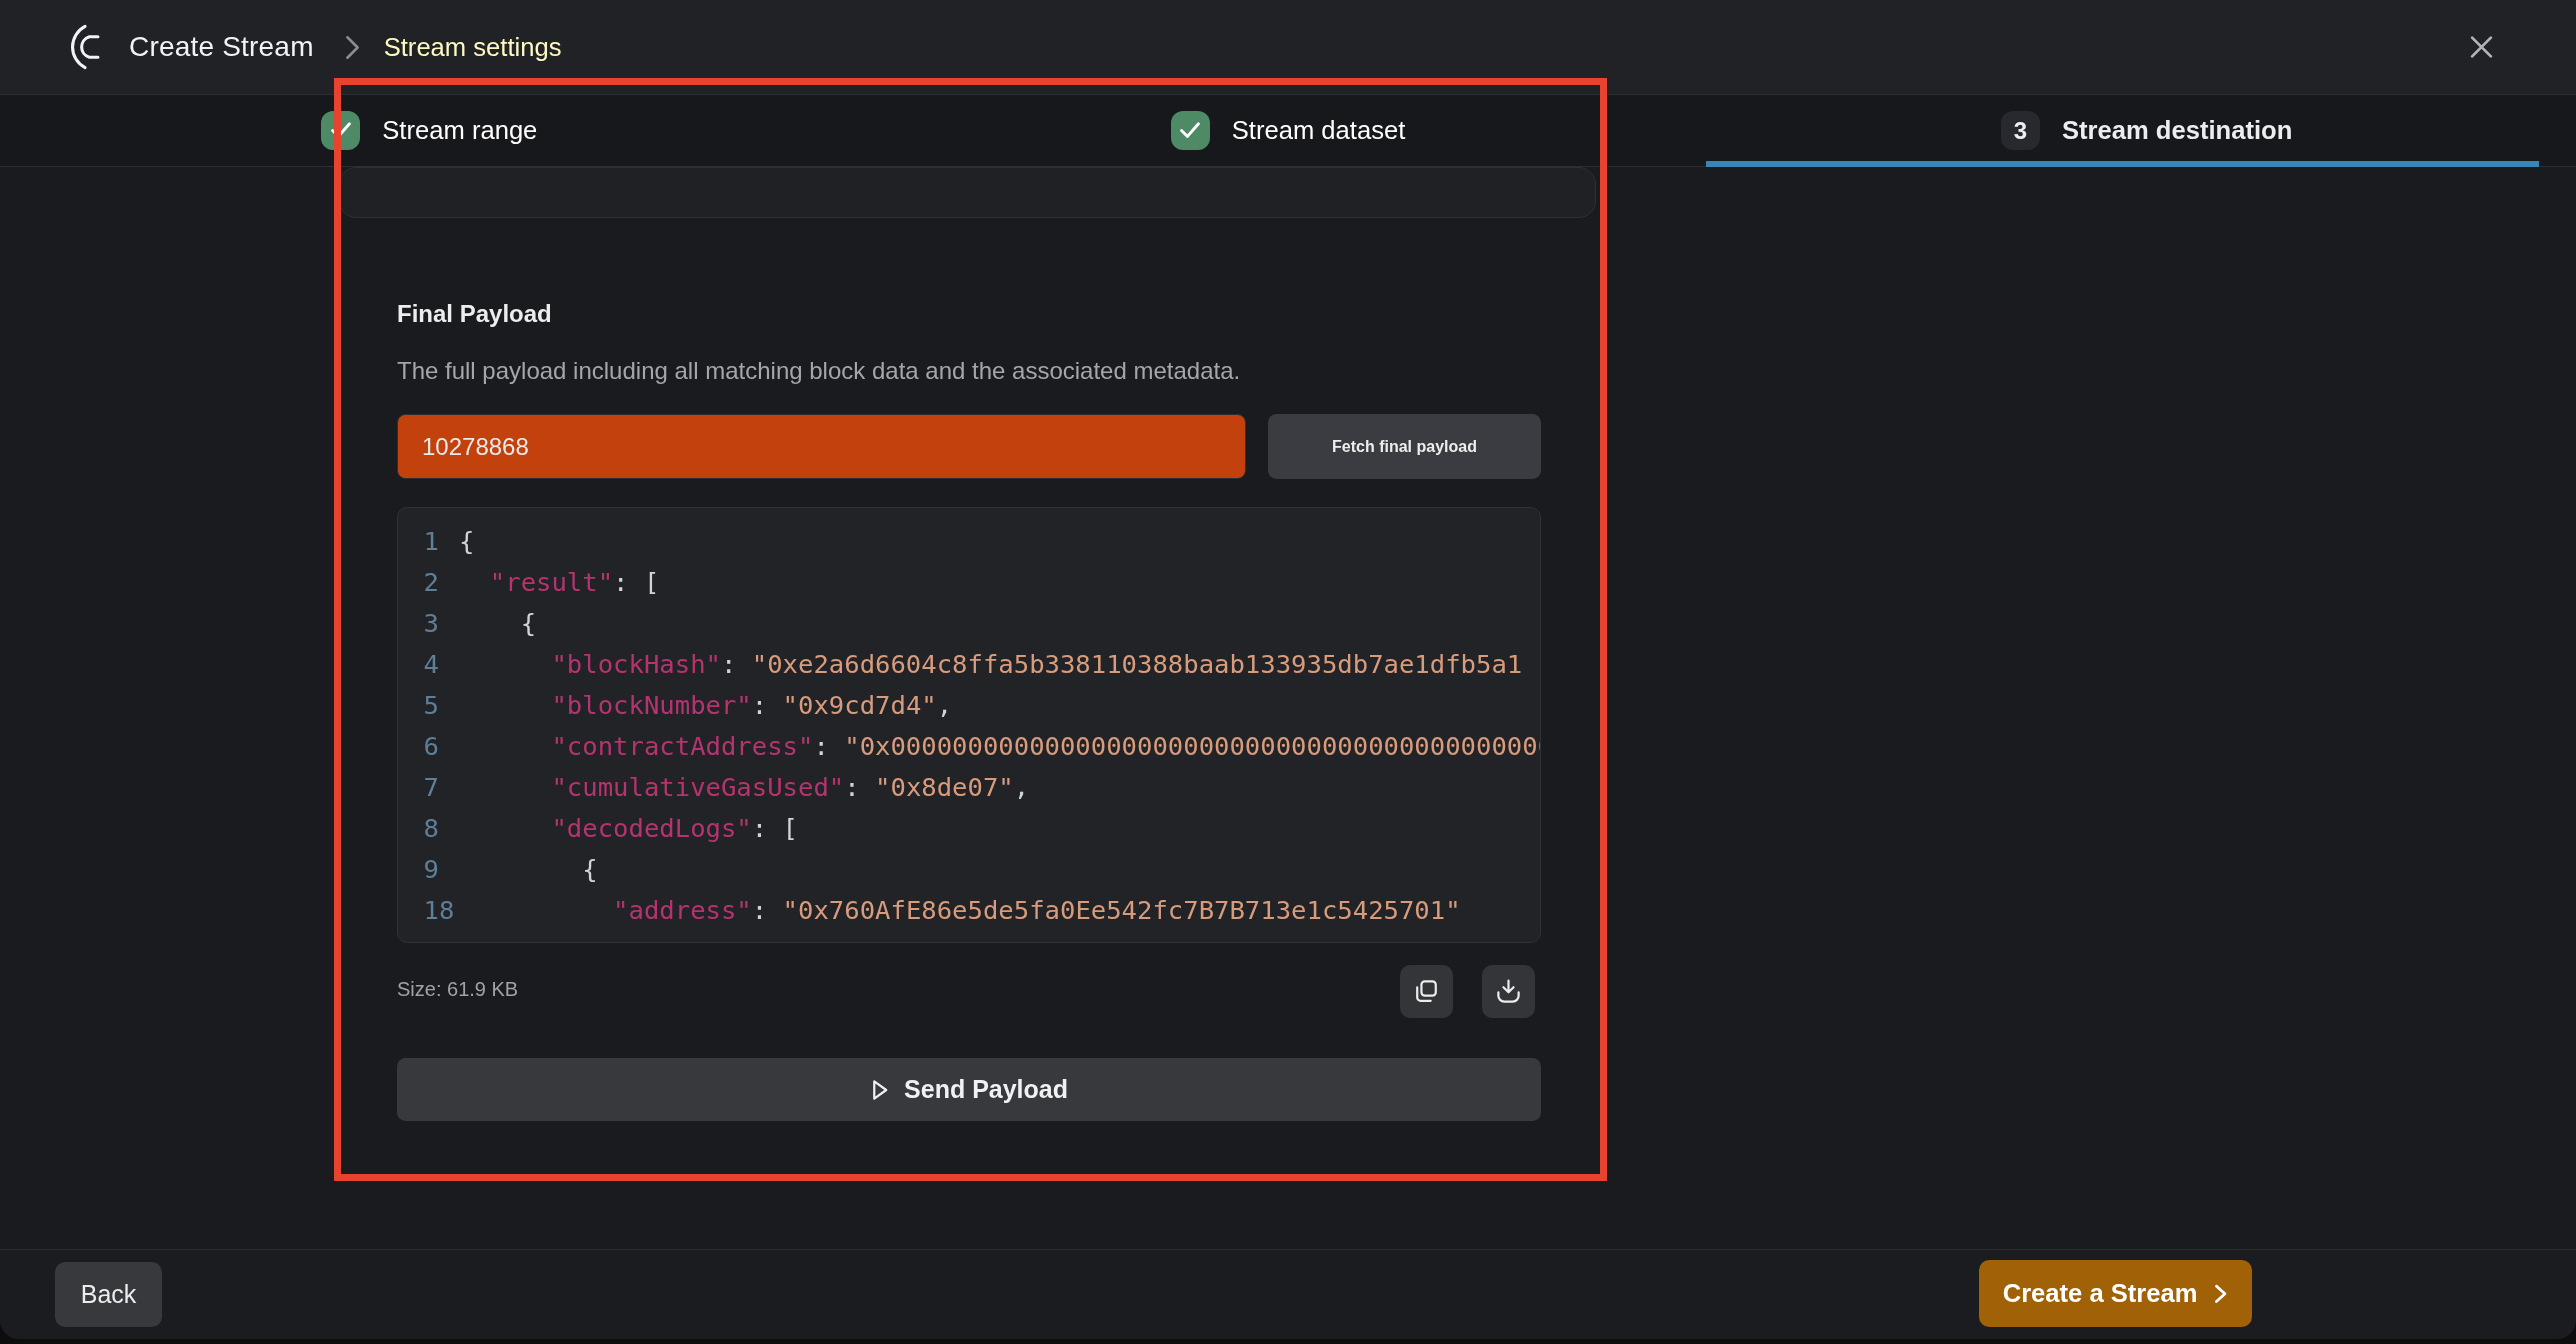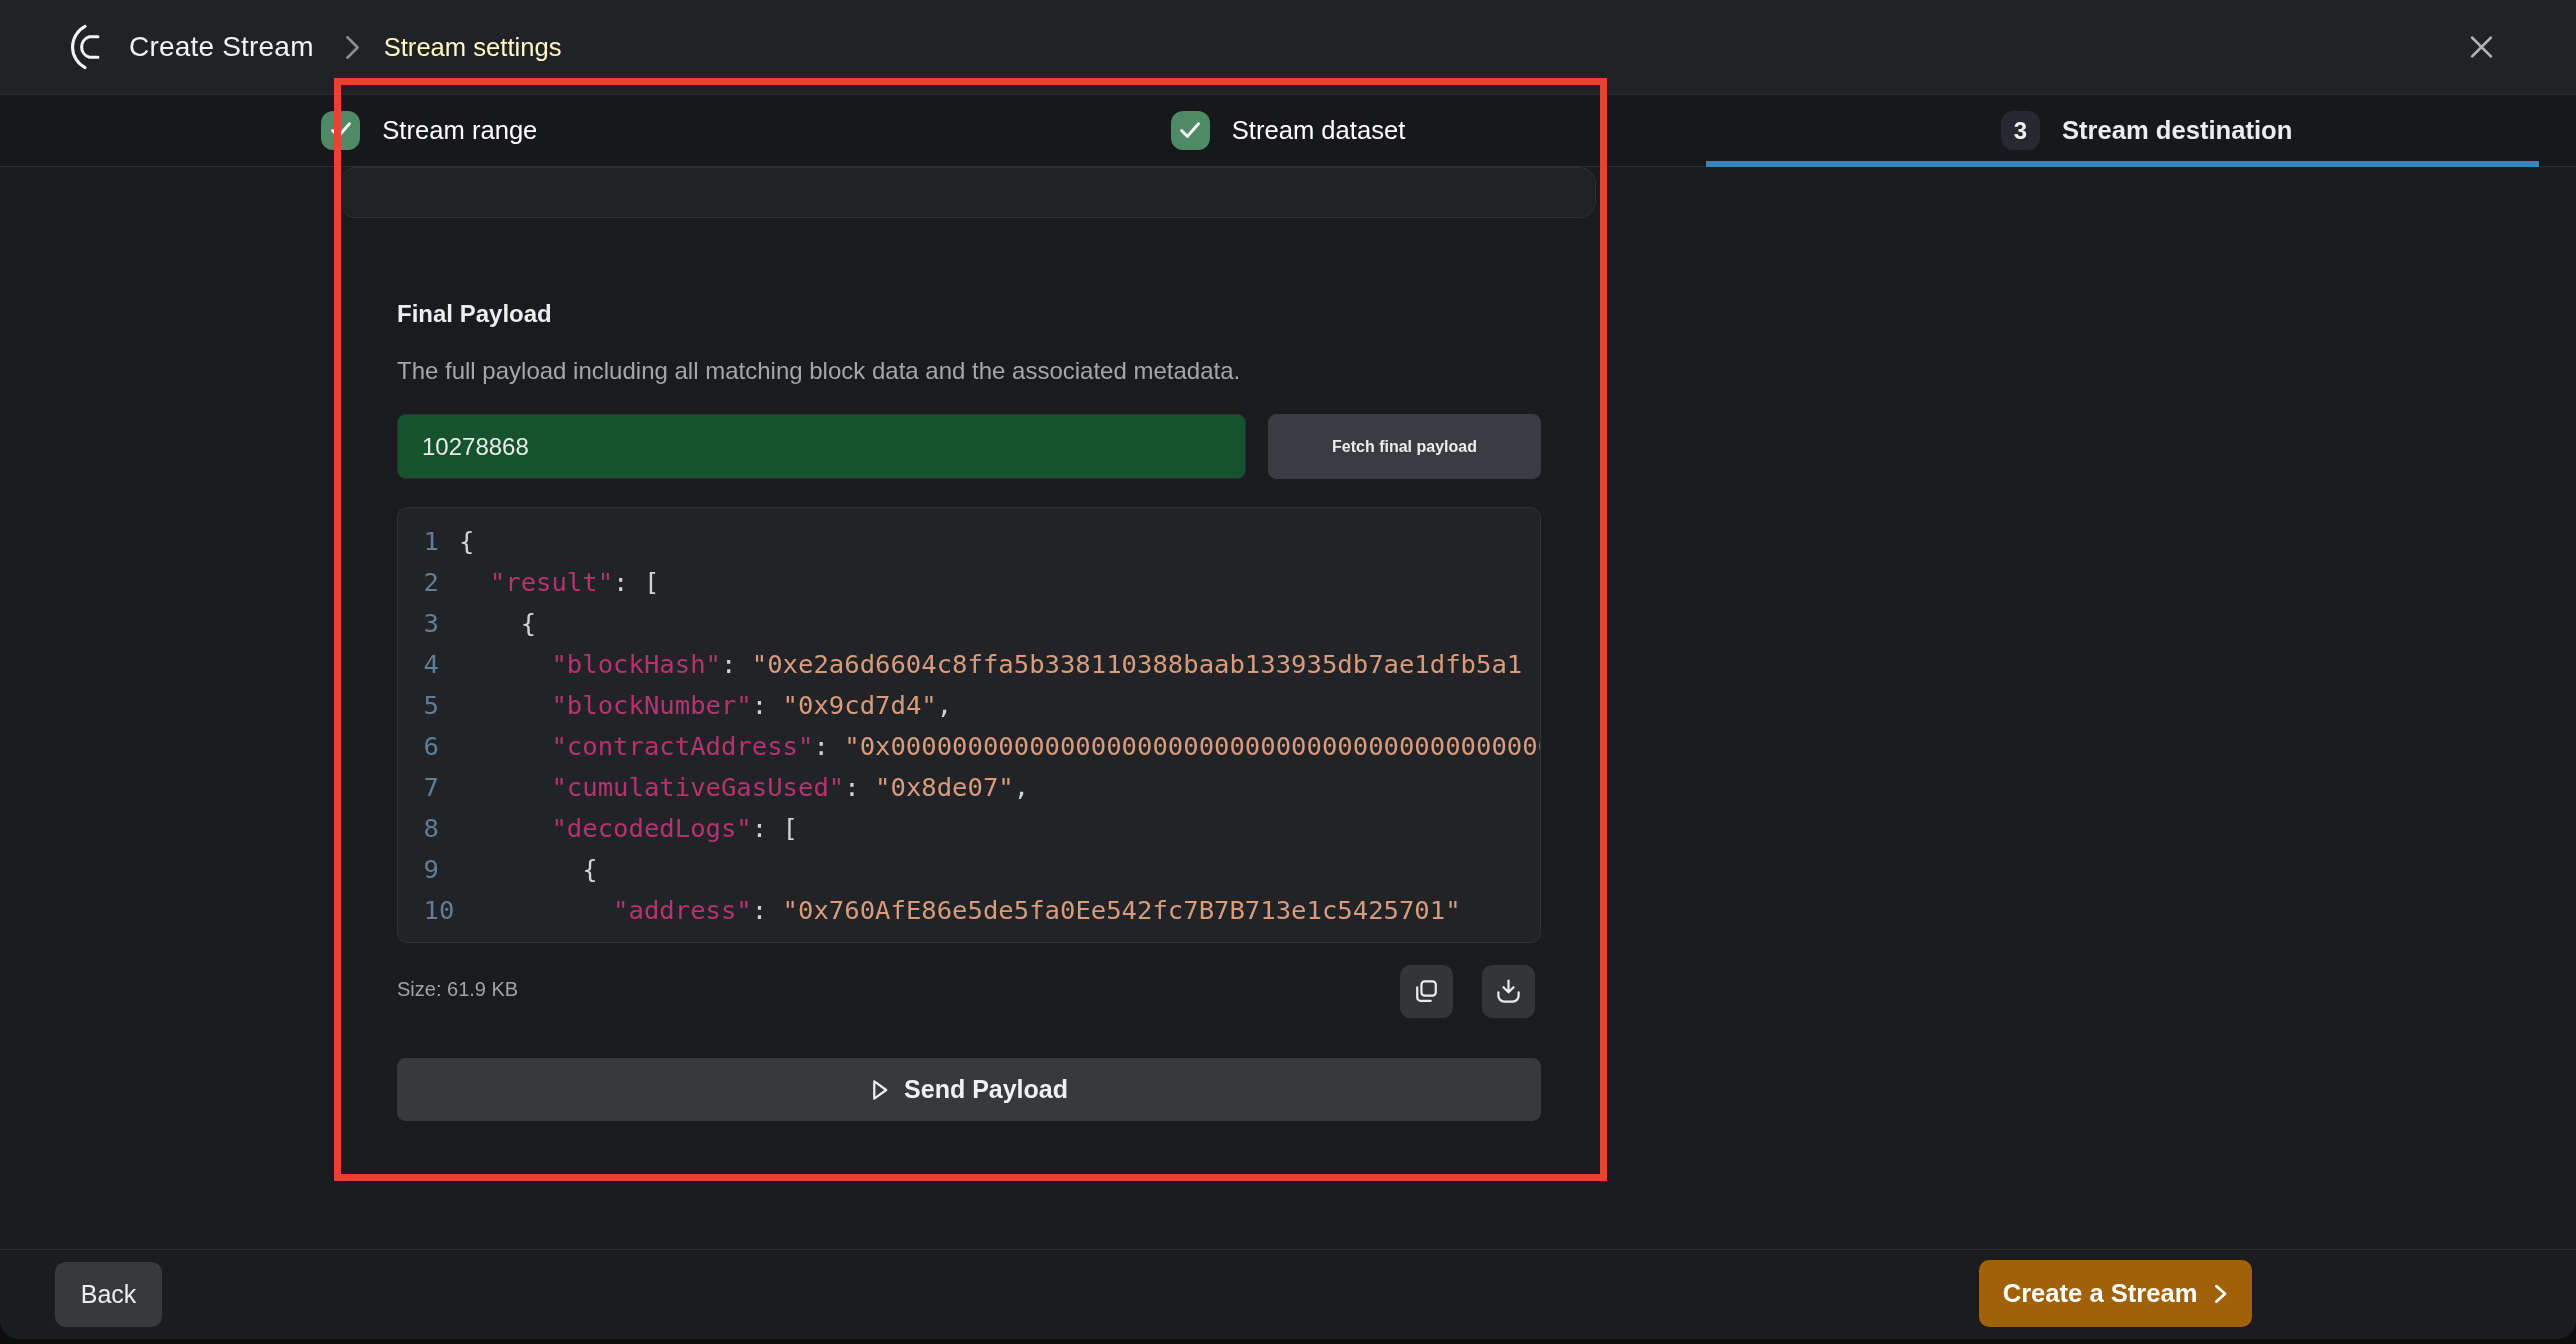--- a/index.html
+++ b/index.html
@@ -27,21 +27,21 @@
   .step-active .step-label{color:#ecedef;font-weight:600;}
   .active-underline{position:absolute;left:1706px;bottom:-0.9px;width:833px;height:6px;background:#3786b8;}
   
   .main{position:absolute;left:0;top:167px;width:2576px;height:1082px;background:#1a1b1e;}
   .partial-panel{position:absolute;left:339px;top:0px;width:1257px;height:51px;background:#1f2125;
                  border:1.7px solid #2e3034;border-radius:17px;box-sizing:border-box;}
   .redbox{position:absolute;left:334px;top:78px;width:1273px;height:1103px;border:7.7px solid #e8432e;box-sizing:border-box;}
   .section-title{position:absolute;left:397px;top:300px;color:#eceded;font-size:24px;font-weight:700;}
   .section-desc{position:absolute;left:397px;top:357px;color:#a4a6aa;font-size:24px;}
   .block-input{position:absolute;left:397px;top:414px;width:849px;height:65px;box-sizing:border-box;
-               background:#14532d;border:1.7px solid #2c2e32;border-radius:8.5px;color:#e9eaec;
+               background:#c2410c;border:1.7px solid #2c2e32;border-radius:8.5px;color:#e9eaec;
                font-size:24px;padding:0 24px;font-family:"Liberation Sans",sans-serif;outline:none;}
   .fetch-btn{position:absolute;left:1268px;top:414px;width:273px;height:65px;background:#3a3c41;border:none;
              border-radius:8.5px;color:#eceded;font-size:16px;font-weight:600;cursor:pointer;
              font-family:"Liberation Sans",sans-serif;}
   
   .codeblock{position:absolute;left:397px;top:507px;width:1144px;height:436px;box-sizing:border-box;
              background:#212327;border:1.7px solid #303237;border-radius:10.2px;overflow:hidden;
              padding:12.8px 0 0 0;}
   .code-line{display:flex;height:41px;line-height:41px;font-family:"DejaVu Sans Mono",monospace;font-size:25.6px;white-space:pre;}
   .line-number{flex:0 0 auto;width:61px;padding-left:25.6px;color:#5f7e97;box-sizing:border-box;}
@@ -137,21 +137,21 @@
     <div>
         <div class="code-line"><span class="line-number">1</span><span class="line-content"><span class="tok-p">{</span></span></div>
         <div class="code-line"><span class="line-number">2</span><span class="line-content">  <span class="tok-k">"result"</span><span class="tok-p">: [</span></span></div>
         <div class="code-line"><span class="line-number">3</span><span class="line-content">    <span class="tok-p">{</span></span></div>
         <div class="code-line"><span class="line-number">4</span><span class="line-content">      <span class="tok-k">"blockHash"</span><span class="tok-p">: </span><span class="tok-s">"0xe2a6d6604c8ffa5b338110388baab133935db7ae1dfb5a1</span></span></div>
         <div class="code-line"><span class="line-number">5</span><span class="line-content">      <span class="tok-k">"blockNumber"</span><span class="tok-p">: </span><span class="tok-s">"0x9cd7d4"</span><span class="tok-p">,</span></span></div>
         <div class="code-line"><span class="line-number">6</span><span class="line-content">      <span class="tok-k">"contractAddress"</span><span class="tok-p">: </span><span class="tok-s">"0x00000000000000000000000000000000000000000000</span></span></div>
         <div class="code-line"><span class="line-number">7</span><span class="line-content">      <span class="tok-k">"cumulativeGasUsed"</span><span class="tok-p">: </span><span class="tok-s">"0x8de07"</span><span class="tok-p">,</span></span></div>
         <div class="code-line"><span class="line-number">8</span><span class="line-content">      <span class="tok-k">"decodedLogs"</span><span class="tok-p">: [</span></span></div>
         <div class="code-line"><span class="line-number">9</span><span class="line-content">        <span class="tok-p">{</span></span></div>
-        <div class="code-line"><span class="line-number">10</span><span class="line-content">          <span class="tok-k">"address"</span><span class="tok-p">: </span><span class="tok-s">"0x760AfE86e5de5fa0Ee542fc7B7B713e1c5425701"</span></span></div>
+        <div class="code-line"><span class="line-number">18</span><span class="line-content">          <span class="tok-k">"address"</span><span class="tok-p">: </span><span class="tok-s">"0x760AfE86e5de5fa0Ee542fc7B7B713e1c5425701"</span></span></div>
       </div>
   </div>
 
   <div class="size-label">Size: 61.9 KB</div>
 
   <button class="icon-btn copy-btn">
     <span>
       <svg width="27" height="27" viewBox="0 0 32 32" fill="none">
         <rect x="10" y="4" width="17" height="17" rx="4" stroke="#eceded" stroke-width="2.6"></rect>
         <path d="M21 27 H9 A 4 4 0 0 1 5 23 V11" stroke="#eceded" stroke-width="2.6" stroke-linecap="round"></path>

